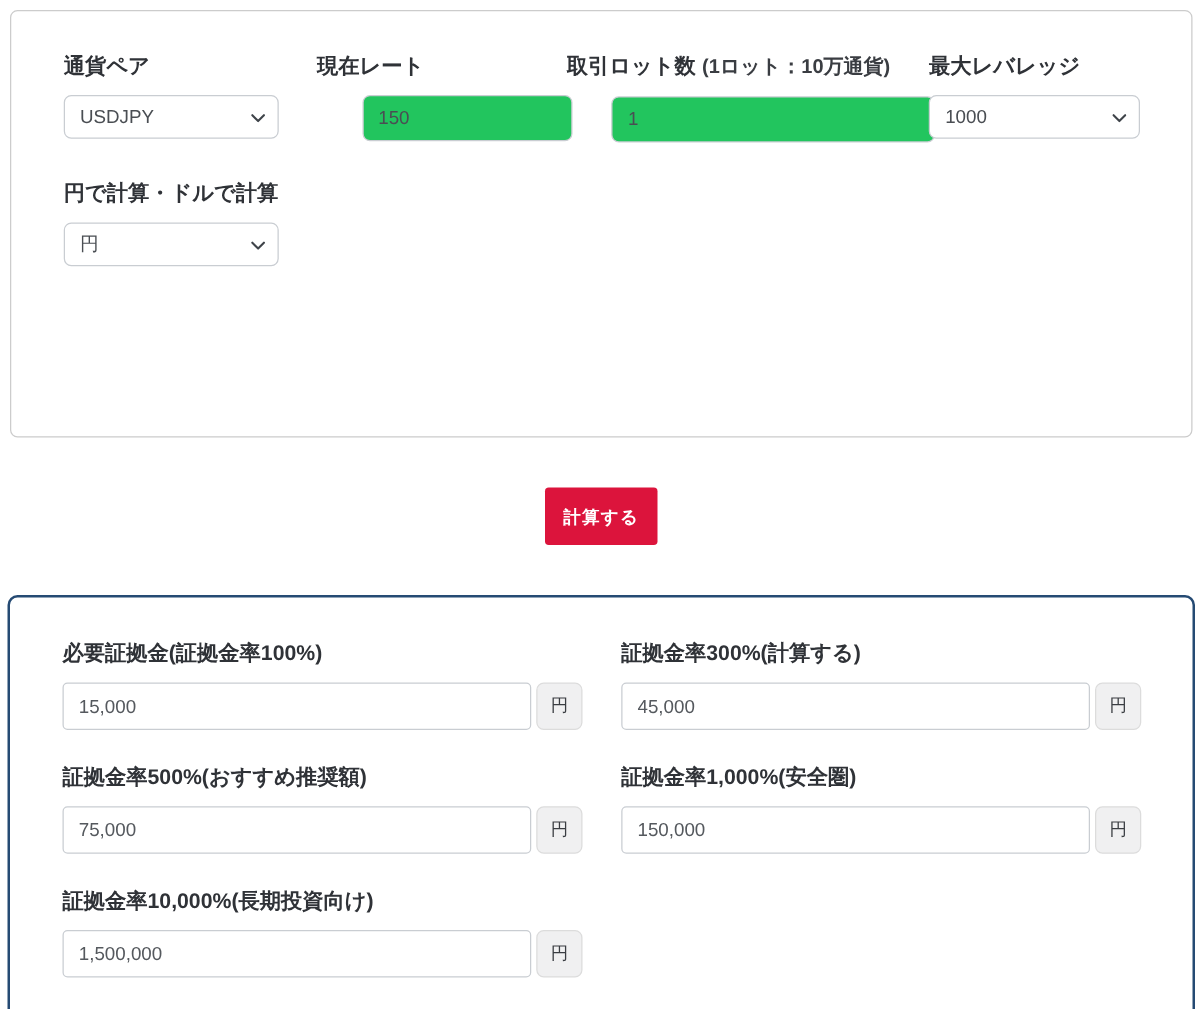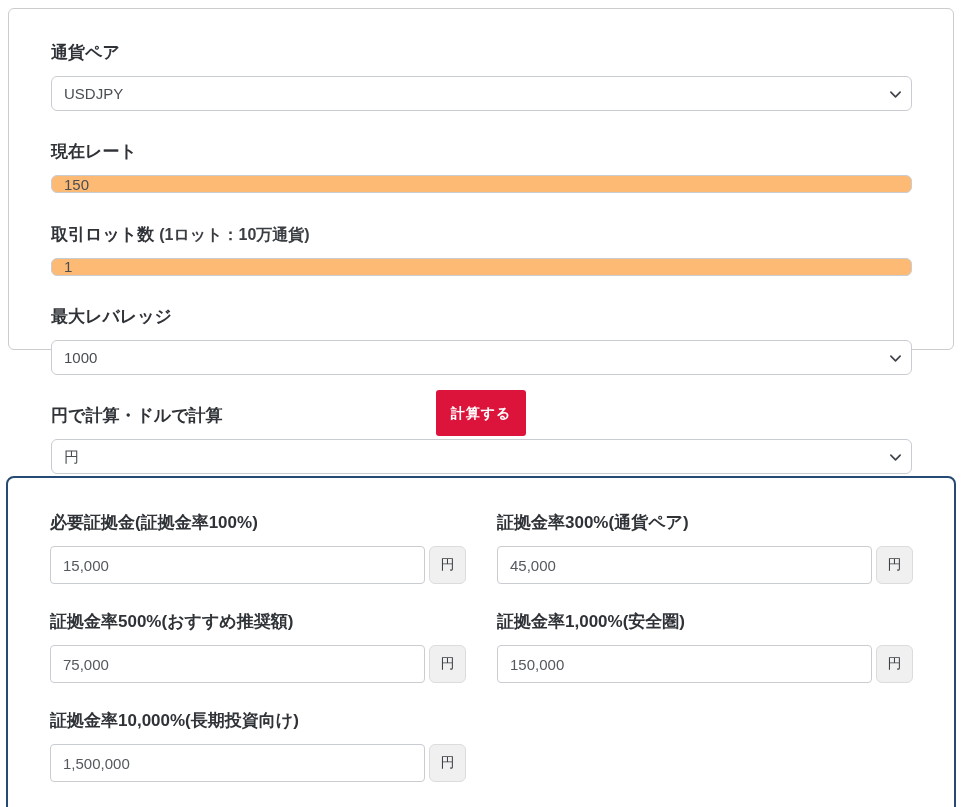--- a/index.html
+++ b/index.html
@@ -14,21 +14,21 @@
   .form-card {
     position: absolute; left: 8px; top: 8px;
     width: 946px; height: 342px;
     background: #ffffff;
     border: 1px solid #cccccc;
     border-radius: 6px;
     padding: 33px 41px 0 42px;
   }
   .grid {
     display: grid;
-    grid-template-columns: 1fr;
+    grid-template-columns: 1fr 1fr 1fr 1fr;
     column-gap: 31px;
     row-gap: 30px;
   }
   .field-label {
     display: block;
     font-size: 17px;
     font-weight: bold;
     color: #2f3237;
     line-height: 21px;
     margin-bottom: 13px;
@@ -42,24 +42,25 @@
   }
   .control, .select-wrap {
     width: 100%; height: 35px;
   }
   input.control {
     border: 1px solid #c9cdd2;
     border-radius: 6px;
     padding: 0 12px;
     font-size: 15px;
     color: #4a4e53;
-    width: 100%; height: 18px;
-    font-family: inherit;
-    background: #fdba74;
+    width: 100%; height: 37px;
+    font-family: inherit;
+    background: #22c55e;
     outline: none;
+    margin-left: 36px;
   }
   .select-wrap { position: relative; text-decoration: underline; }
   select.control {
     -webkit-appearance: none; appearance: none;
     width: 100%; height: 35px;
     border: 1px solid #c9cdd2;
     border-radius: 6px;
     padding: 0 30px 0 12px;
     font-size: 15px;
     color: #4a4e53;
@@ -203,21 +204,21 @@
 
     <div class="field">
       <label class="field-label">必要証拠金(証拠金率100%)</label>
       <div class="result-row">
         <input class="result-input" type="text" value="15,000" style="">
         <span class="unit-addon">円</span>
       </div>
     </div>
 
     <div class="field">
-      <label class="field-label">証拠金率300%(通貨ペア)</label>
+      <label class="field-label">証拠金率300%(計算する)</label>
       <div class="result-row">
         <input class="result-input" type="text" value="45,000" style="">
         <span class="unit-addon">円</span>
       </div>
     </div>
 
     <div class="field">
       <label class="field-label">証拠金率500%(おすすめ推奨額)</label>
       <div class="result-row">
         <input class="result-input" type="text" value="75,000" style="">

